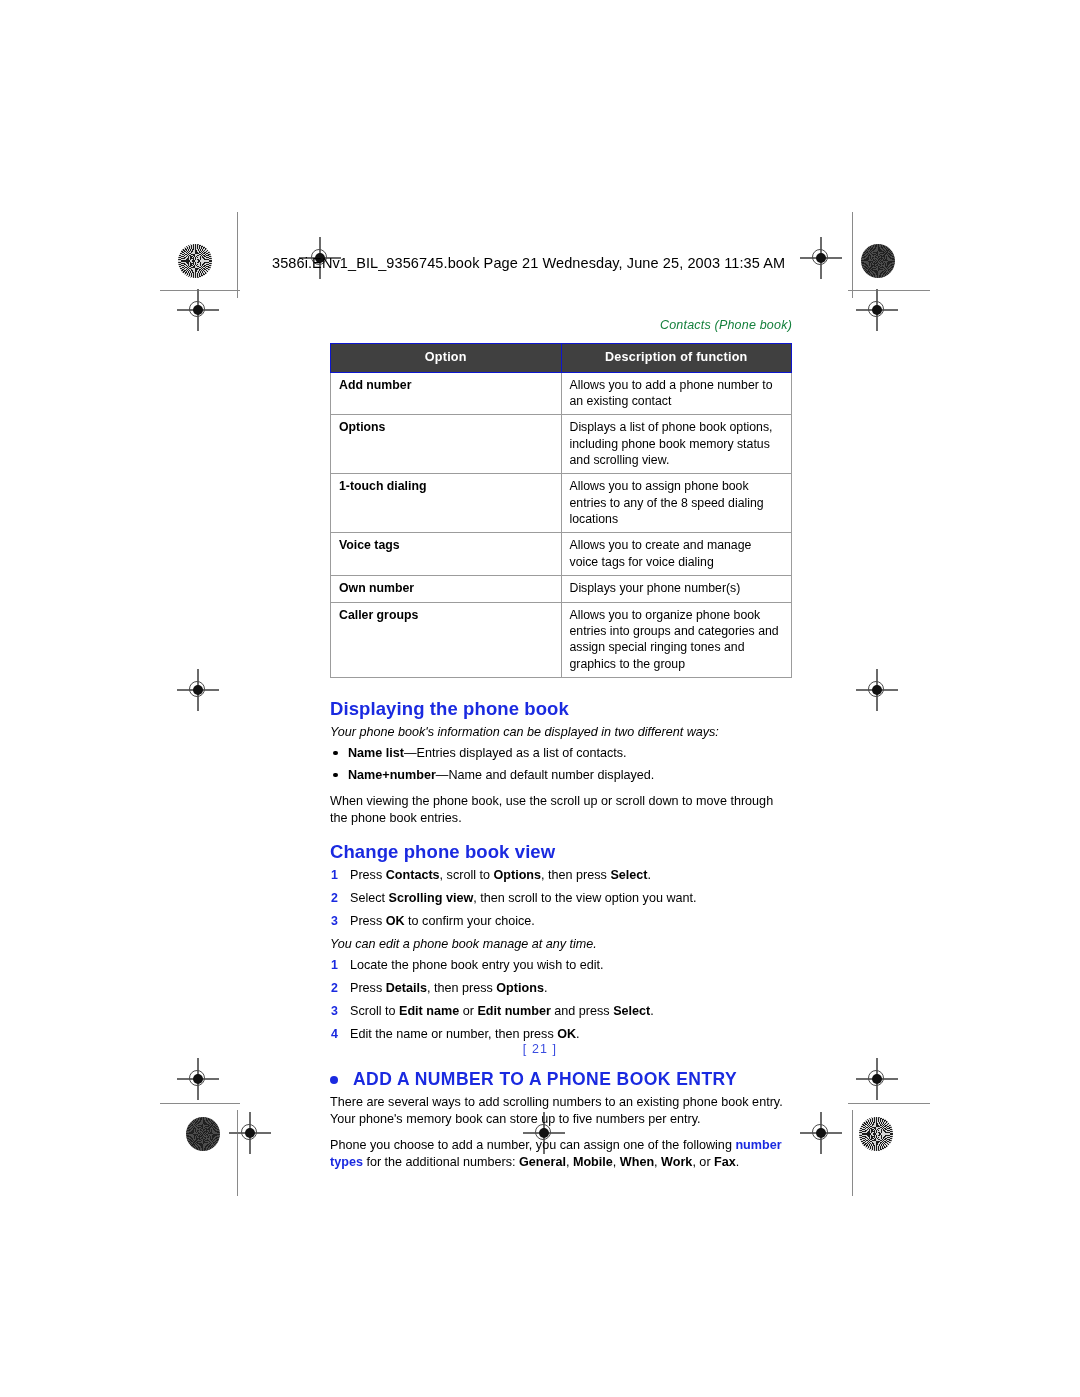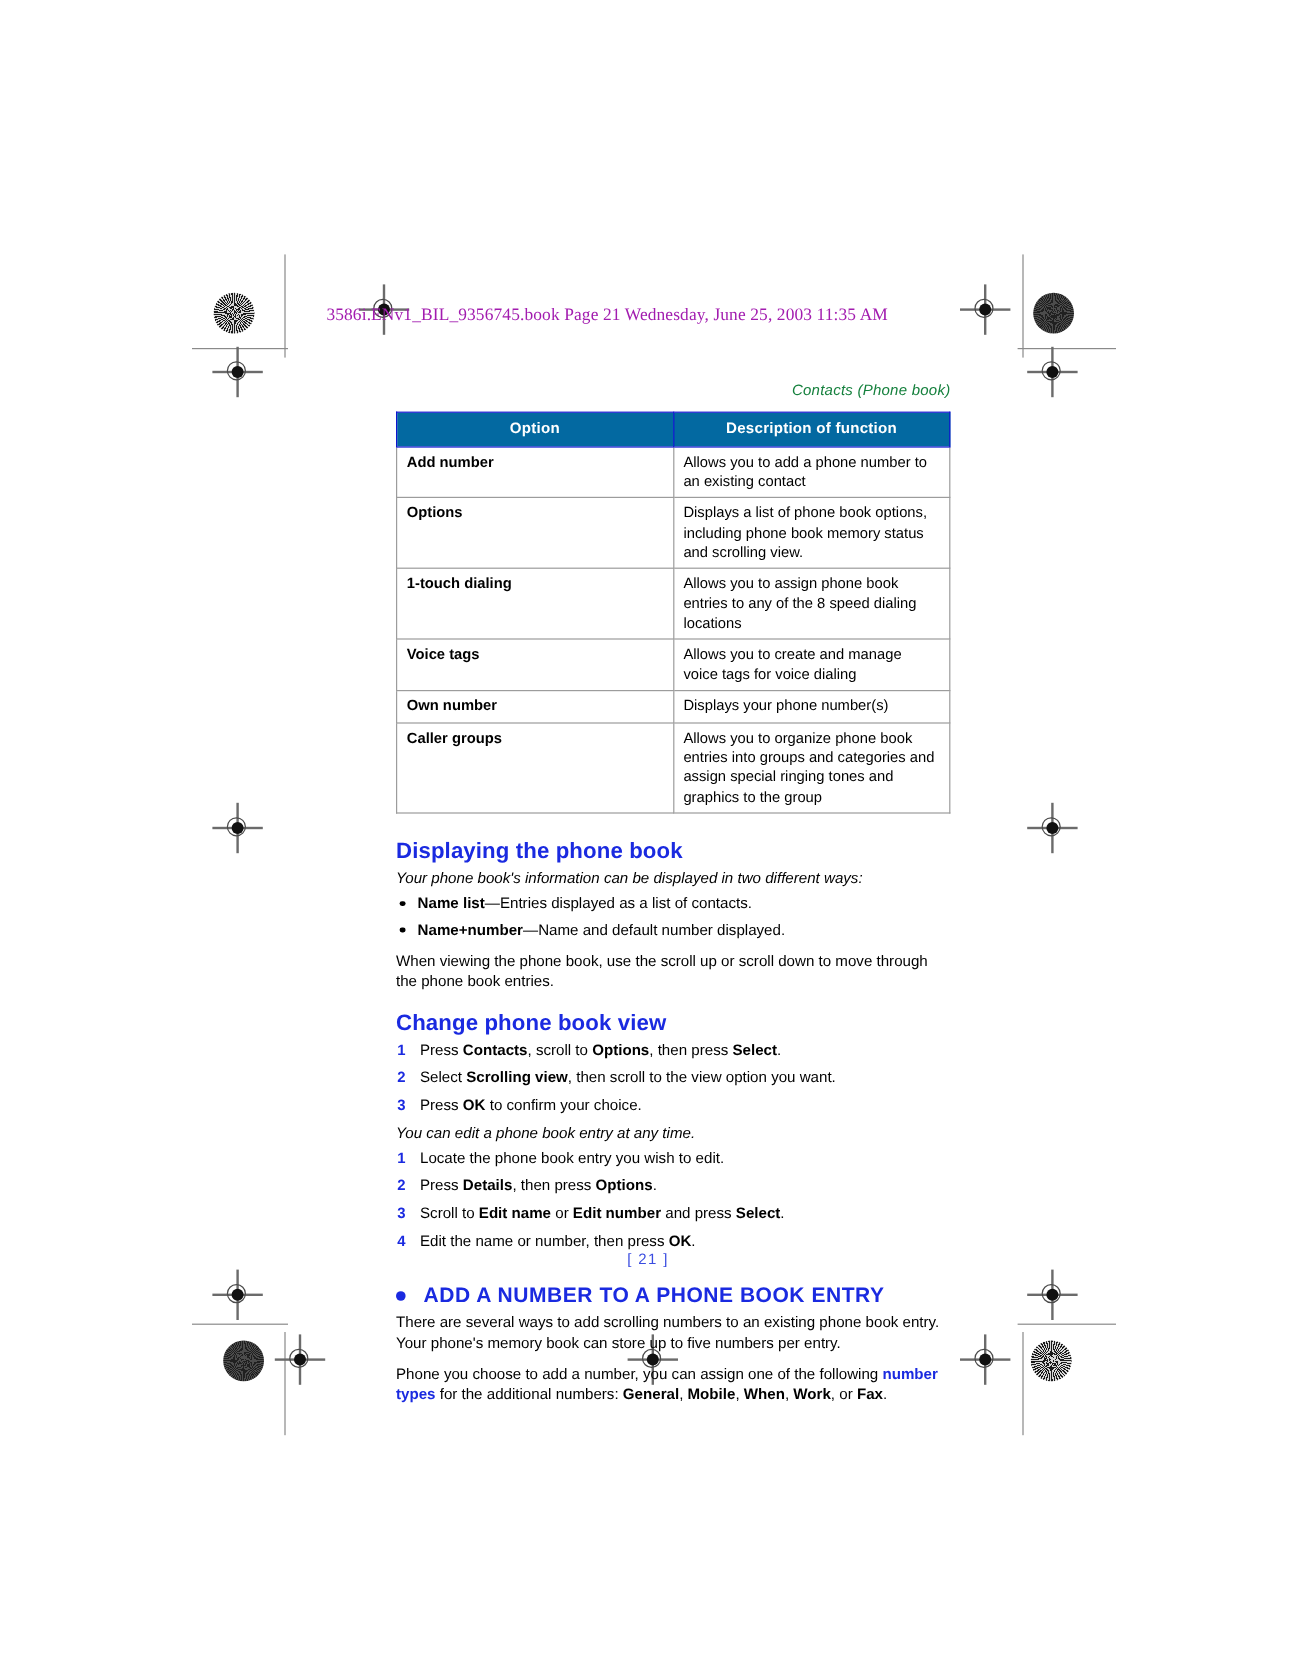--- a/index.html
+++ b/index.html
@@ -64,23 +64,23 @@
   .rosette.dark {
     background:
       repeating-conic-gradient(#202020 0deg 3deg, #4c4c4c 3deg 6deg);
   }
 
   
   .file-header {
     position: absolute;
     left: 272px;
     top: 255px;
-    font-family: Liberation Serif, serif;
+    font-family: Liberation Sans, sans-serif;
     font-size: 14.5px;
-    color: #a21caf;
+    color: #000000;
     white-space: nowrap;
     letter-spacing: 0.1px;
   }
 
   
   .page-col {
     position: absolute;
     left: 330px;
     top: 318px;
     width: 462px;
@@ -104,21 +104,21 @@
   }
   table.opt-table th,
   table.opt-table td {
     border: 1px solid #9c9c9c;
     padding: 4px 8px 5px 8px;
     vertical-align: top;
     font-size: 12.3px;
     line-height: 1.33;
   }
   table.opt-table thead th {
-    background: #0369a1;
+    background: #404040;
     color: #ffffff;
     font-weight: bold;
     font-size: 12.6px;
     letter-spacing: 0.2px;
     border-color: #0d16cf;
     padding-top: 5px;
     padding-bottom: 6px;
   }
   table.opt-table tbody td.opt-name {
     font-weight: bold;
@@ -374,21 +374,21 @@
     <li>
       <span class="step-num">2</span>
       <span><span>Select </span><b>Scrolling view</b><span>, then scroll to the view option you want.</span></span>
     </li>
     <li>
       <span class="step-num">3</span>
       <span><span>Press </span><b>OK</b><span> to confirm your choice.</span></span>
     </li>
   </ol>
 
-  <p class="body tight">You can edit a phone book entry at any time.</p>
+  <p class="body tight">You can edit a phone book manage at any time.</p>
   <ol class="step-list">
     <li>
       <span class="step-num">1</span>
       <span><span>Locate the phone book entry you wish to edit.</span></span>
     </li>
     <li>
       <span class="step-num">2</span>
       <span><span>Press </span><b>Details</b><span>, then press </span><b>Options</b><span>.</span></span>
     </li>
     <li>

